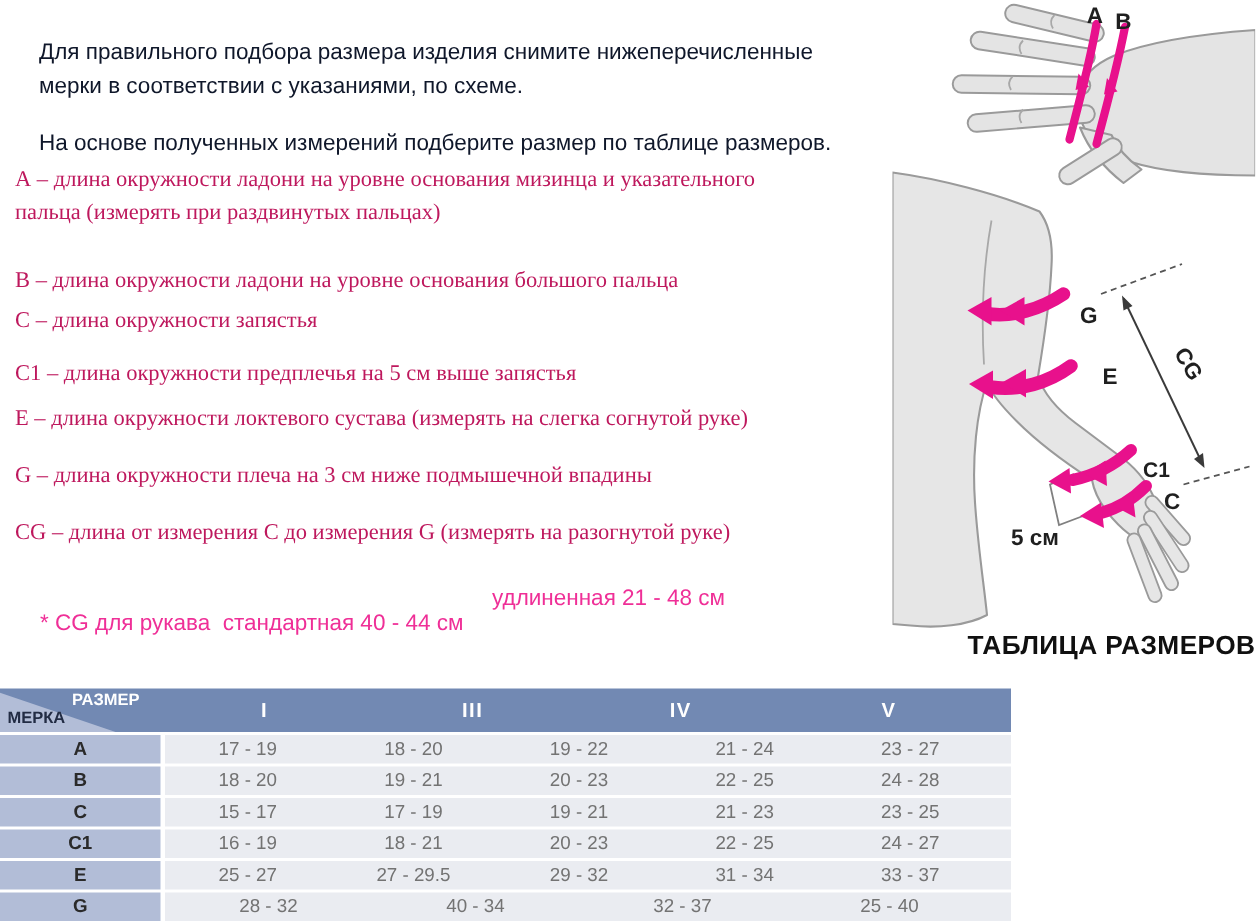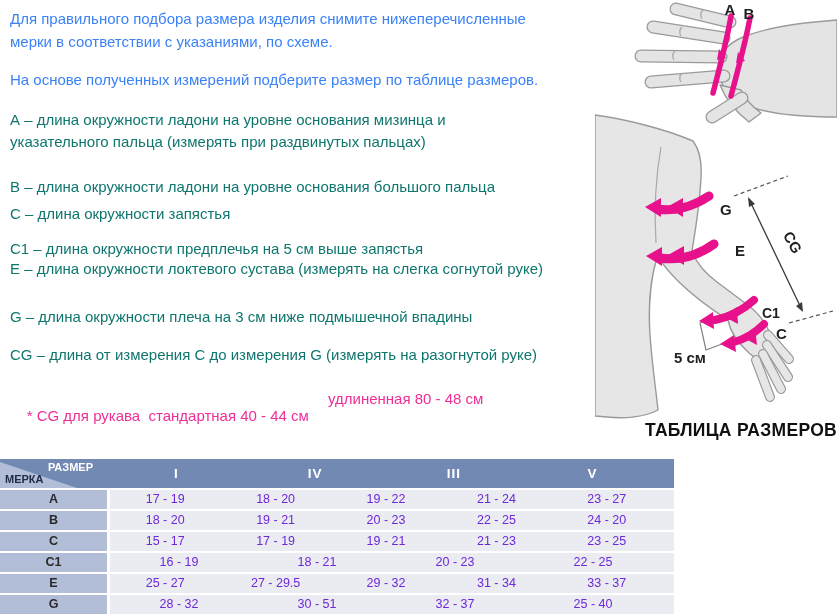--- a/index.html
+++ b/index.html
@@ -1,44 +1,44 @@
 <!DOCTYPE html>
 <html><head>
 <meta charset="utf-8">
 <style>
   html,body{margin:0;padding:0;background:#fff;}
   .page{position:relative;width:837px;height:616px;background:#ffffff;
         font-family:"Liberation Sans",sans-serif;overflow:hidden;}
   .abs{position:absolute;}
-  .intro{color:#3b82f6;font-size:15px;line-height:23px;margin:0;}
+  .intro{color:#0f172a;font-size:15px;line-height:23px;margin:16px;}
   .p1{left:10px;top:7px;width:556px;}
   .p2{left:10px;top:68px;white-space:nowrap;}
-  .meas{color:#0f766e;font-size:15px;line-height:22px;white-space:nowrap;left:10px;}
+  .meas{color:#be185d;font-size:15px;line-height:22px;white-space:nowrap;left:10px;font-family:Liberation Serif, serif;}
   .meas.wrap{white-space:normal;width:505px;}
   .m0{top:109px;}.m1{top:165px;margin-top:11px;}.m2{top:203px;}.m3{top:238px;}
-  .m4{top:258px;}.m5{top:306px;}.m6{top:344px;}
+  .m4{top:268px;}.m5{top:306px;}.m6{top:344px;}
   .note{left:10px;top:390px;color:#ef2f97;font-size:15px;white-space:pre;}
   .note-ext{position:absolute;left:318px;top:0;white-space:pre;}
   .tbl-title{left:0;top:420px;width:100%;text-align:right;font-weight:bold;
              font-size:17.5px;color:#101010;letter-spacing:.3px;}
   .tbl{left:0;top:459px;width:674px;}
   .thead{position:relative;height:29px;background:#7289b3;margin-bottom:2px;}
   .corner{position:absolute;left:0;top:0;width:107px;height:29px;}
   .corner::before{content:"";position:absolute;inset:0;background:#b2bdd7;
                   clip-path:polygon(0 10%,72% 100%,0 100%);}
   .c-top{position:absolute;top:2px;left:48px;color:#ffffff;font-weight:bold;font-size:11px;}
   .c-bot{position:absolute;bottom:3px;left:5px;color:#222c44;font-weight:bold;font-size:11px;text-align:right;}
   .hcols{position:absolute;left:107px;right:0;top:0;bottom:0;display:flex;padding-right:12px;}
   .hcol{flex:1;text-align:center;line-height:29px;color:#ffffff;font-weight:bold;
         font-size:13.5px;letter-spacing:1px;}
   .trow{display:flex;height:19px;margin-bottom:2px;}
   .rlabel{width:107px;background:#b2bdd7;margin-right:3px;text-align:center;
           line-height:19px;font-weight:bold;font-size:12.5px;color:#2a2a2a;}
   .rvals{flex:1;display:flex;background:#eaecf1;padding-right:12px;}
-  .rval{flex:1;text-align:center;line-height:19px;font-size:12.5px;color:#6d28d9;}
+  .rval{flex:1;text-align:center;line-height:19px;font-size:12.5px;color:#737373;}
   svg text{font-family:"Liberation Sans",sans-serif;font-weight:bold;fill:#1f1f1f;}
   .band{stroke:#e8118c;fill:none;stroke-linecap:round;}
   .bodyfill{fill:#e6e6e6;stroke:#9a9a9a;stroke-width:1.4;stroke-linejoin:round;}
   .handfill{fill:#e4e4e4;stroke:#9a9a9a;stroke-width:1.4;stroke-linejoin:round;}
   .fin-o{stroke:#9a9a9a;stroke-linecap:round;fill:none;}
   .fin-i{stroke:#e4e4e4;stroke-linecap:round;fill:none;}
   .fin-i2{stroke:#e6e6e6;stroke-linecap:round;fill:none;}
   .dash{stroke:#555555;stroke-width:1.2;stroke-dasharray:4 3;fill:none;}
   .thin{stroke:#3a3a3a;stroke-width:1.3;fill:none;}
   .crease{stroke:#a8a8a8;stroke-width:1.2;fill:none;}
@@ -54,35 +54,35 @@
   <div class="abs meas wrap m0">А – длина окружности ладони на уровне основания мизинца и указательного пальца (измерять при раздвинутых пальцах)</div>
   <div class="abs meas m1">В – длина окружности ладони на уровне основания большого пальца</div>
   <div class="abs meas m2">С – длина окружности запястья</div>
   <div class="abs meas m3">С1 – длина окружности предплечья на 5 см выше запястья</div>
   <div class="abs meas m4">Е – длина окружности локтевого сустава (измерять на слегка согнутой руке)</div>
   <div class="abs meas m5">G – длина окружности плеча на 3 см ниже подмышечной впадины</div>
   <div class="abs meas m6">CG – длина от измерения С до измерения G (измерять на разогнутой руке)</div>
 
   <div class="abs note">
     <span>* CG для рукава  стандартная 40 - 44 см</span>
-    <span class="note-ext">удлиненная 80 - 48 см</span>
+    <span class="note-ext">удлиненная 21 - 48 см</span>
   </div>
 
   <div class="abs tbl-title">ТАБЛИЦА РАЗМЕРОВ</div>
 
   <div class="abs tbl">
     <div class="thead">
       <div class="corner">
         <span class="c-top">РАЗМЕР</span>
         <span class="c-bot">МЕРКА</span>
       </div>
       <div class="hcols">
         <div class="hcol">I</div>
+        <div class="hcol">III</div>
         <div class="hcol">IV</div>
-        <div class="hcol">III</div>
         <div class="hcol">V</div>
       </div>
     </div>
 
     <div class="trow">
       <div class="rlabel">A</div>
       <div class="rvals">
         <div class="rval">17 - 19</div>
         <div class="rval">18 - 20</div>
         <div class="rval">19 - 22</div>
@@ -90,57 +90,58 @@
         <div class="rval">23 - 27</div>
       </div>
     </div>
     <div class="trow">
       <div class="rlabel">B</div>
       <div class="rvals">
         <div class="rval">18 - 20</div>
         <div class="rval">19 - 21</div>
         <div class="rval">20 - 23</div>
         <div class="rval">22 - 25</div>
-        <div class="rval">24 - 20</div>
+        <div class="rval">24 - 28</div>
       </div>
     </div>
     <div class="trow">
       <div class="rlabel">C</div>
       <div class="rvals">
         <div class="rval">15 - 17</div>
         <div class="rval">17 - 19</div>
         <div class="rval">19 - 21</div>
         <div class="rval">21 - 23</div>
         <div class="rval">23 - 25</div>
       </div>
     </div>
     <div class="trow">
       <div class="rlabel">C1</div>
       <div class="rvals">
         <div class="rval">16 - 19</div>
         <div class="rval">18 - 21</div>
         <div class="rval">20 - 23</div>
         <div class="rval">22 - 25</div>
+        <div class="rval">24 - 27</div>
       </div>
     </div>
     <div class="trow">
       <div class="rlabel">E</div>
       <div class="rvals">
         <div class="rval">25 - 27</div>
         <div class="rval">27 - 29.5</div>
         <div class="rval">29 - 32</div>
         <div class="rval">31 - 34</div>
         <div class="rval">33 - 37</div>
       </div>
     </div>
     <div class="trow">
       <div class="rlabel">G</div>
       <div class="rvals">
         <div class="rval">28 - 32</div>
-        <div class="rval">30 - 51</div>
+        <div class="rval">40 - 34</div>
         <div class="rval">32 - 37</div>
         <div class="rval">25 - 40</div>
       </div>
     </div>
   </div>
 
   <svg class="abs" style="left:630px;top:0;" width="207" height="130" viewBox="0 0 207 130">
     <path class="handfill" d="M 207 20 C 165 23 133 29 113 37 C 99 43 91 52 89 62 C 87 73 90 83 97 91
              C 104 99 113 104 124 108 C 146 115 175 117 207 117 Z"></path>
     <path class="handfill" d="M 90 85 C 96 100 106 112 119 122 L 131 113 C 120 105 114 97 111 90 Z"></path>

